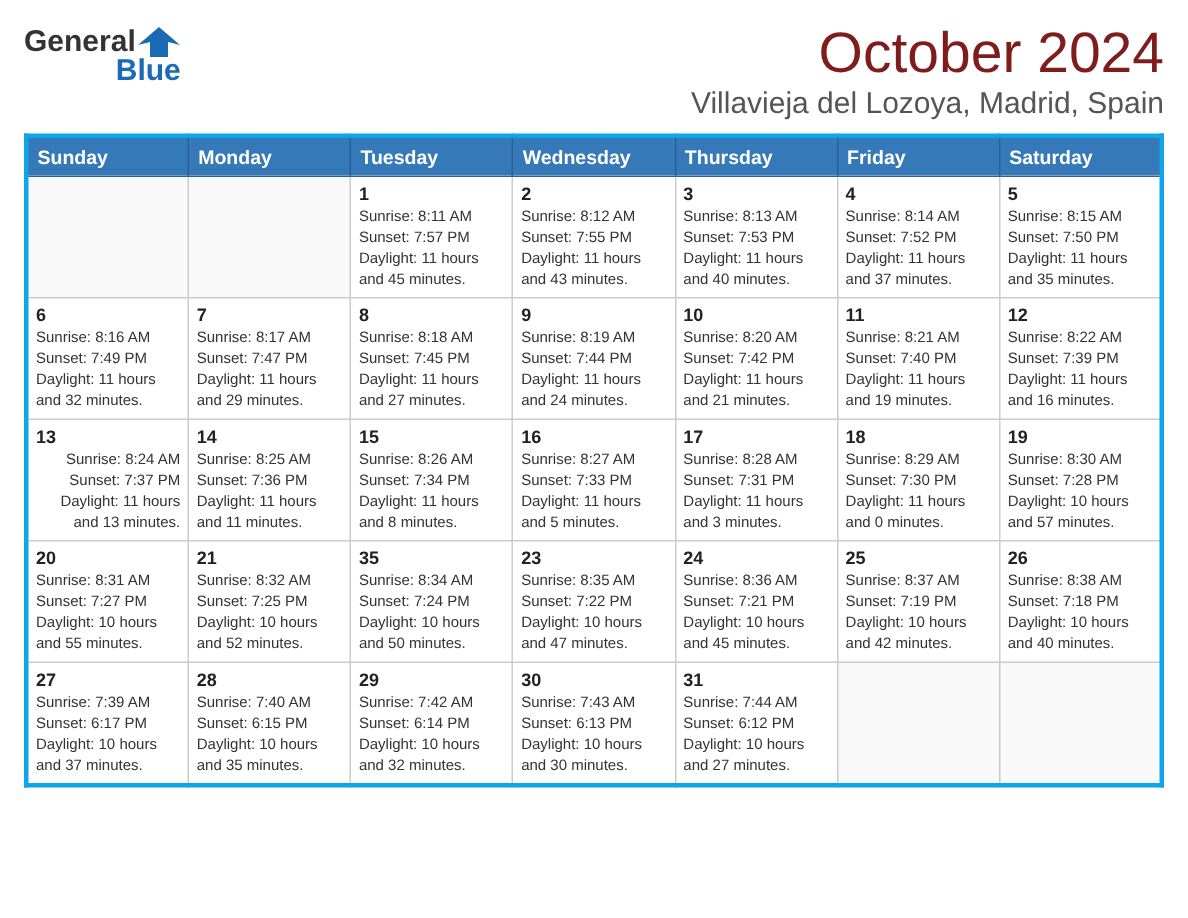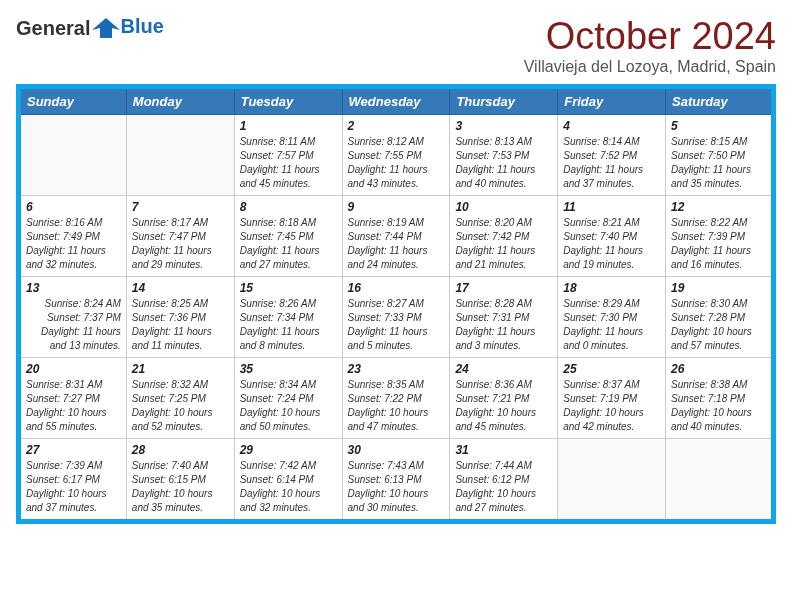--- a/index.html
+++ b/index.html
@@ -11,45 +11,45 @@
       padding: 16px;
     }
     .header {
       display: flex;
       align-items: flex-start;
       justify-content: space-between;
       margin-bottom: 8px;
     }
     .logo {
       display: flex;
-      align-items: center;
+      flex-direction: column;
+      align-items: flex-end;
     }
     .logo-row {
       display: flex;
       align-items: center;
       gap: 2px;
     }
     .title-section {
       text-align: right;
     }
     .month-title {
       font-size: 38px;
       font-weight: 300;
       color: #7f1d1d;
       line-height: 1.1;
     }
     .location-title {
-      font-size: 16px;
+      font-size: 20px;
       color: #555;
     }
     .calendar {
       width: 100%;
       border-collapse: collapse;
-      border: 5px solid #0ea5e9;
-      font-style: italic;
+      border: 3px solid #0ea5e9;
     }
     .calendar th {
       background: #3579b8;
       color: #fff;
       text-align: left;
       padding: 5px 6px;
       font-size: 13px;
       font-weight: bold;
       border: 1px solid #2a6099;
     }

